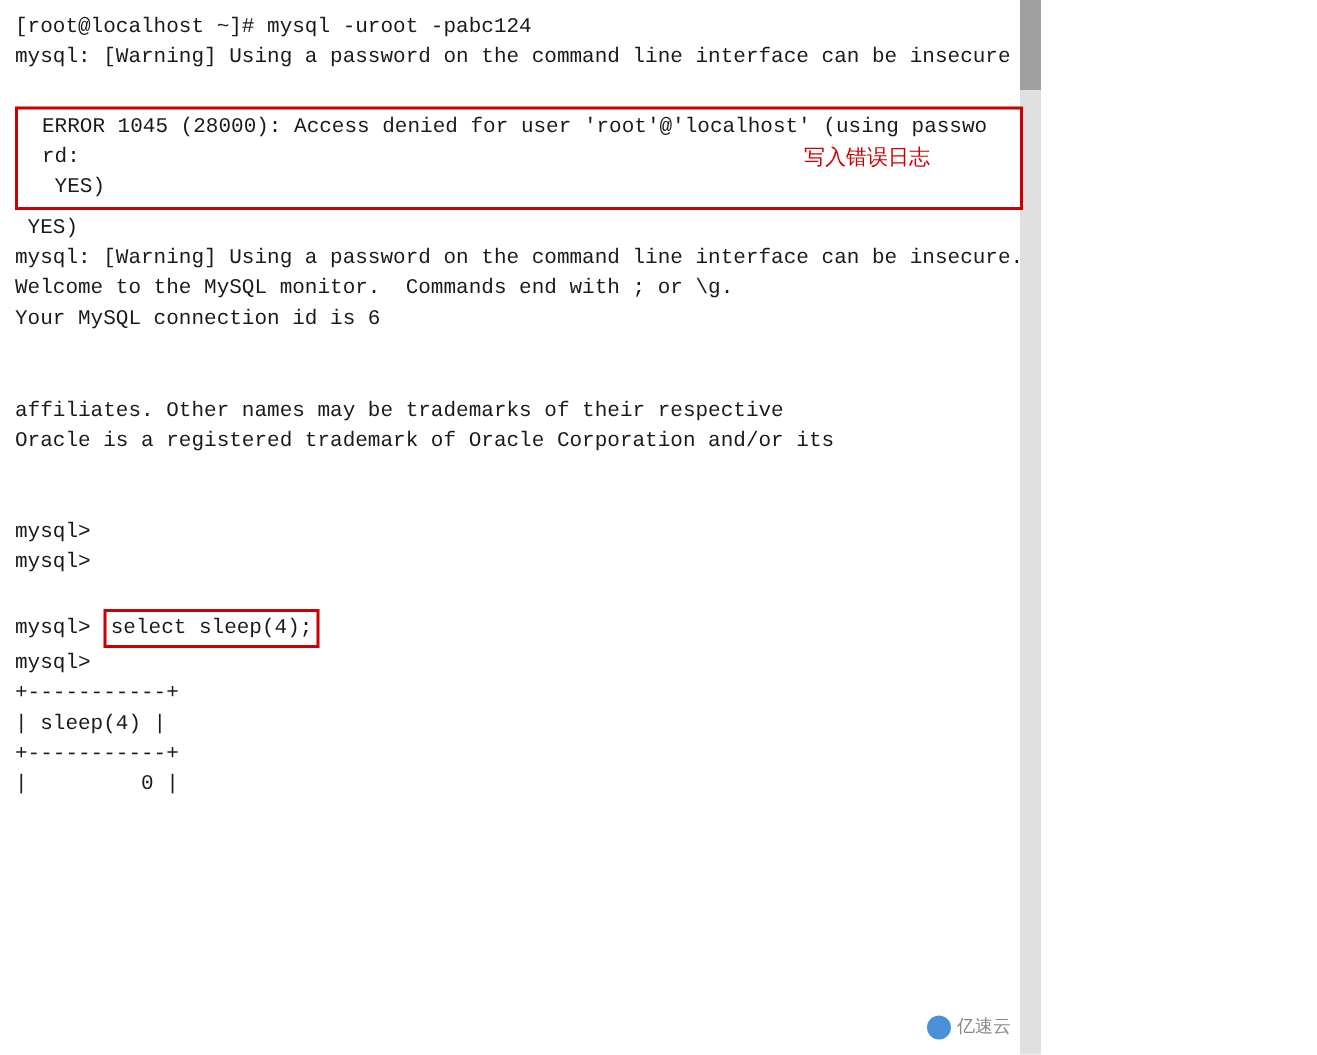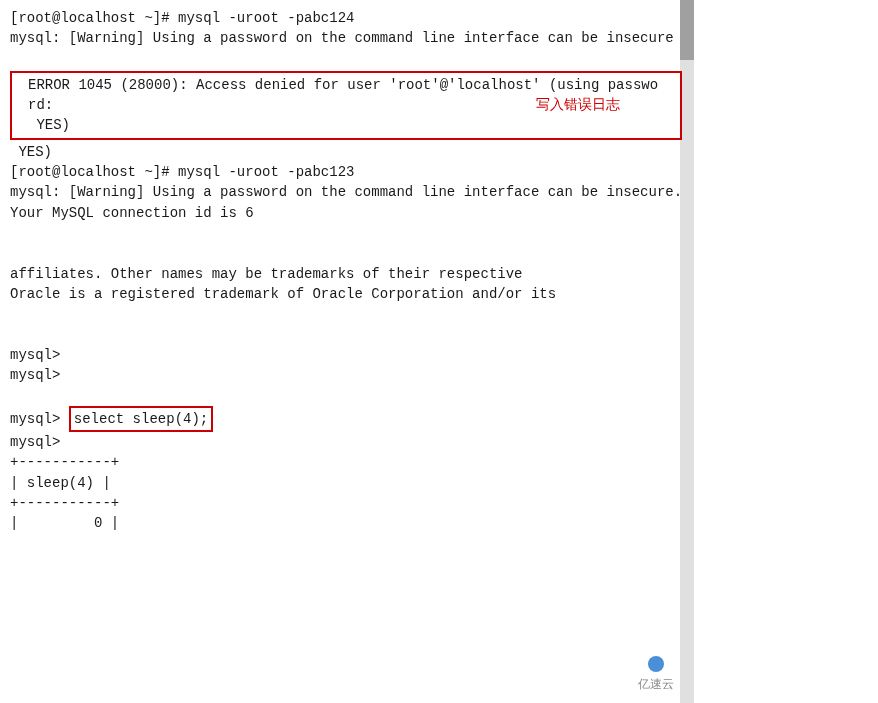--- a/index.html
+++ b/index.html
@@ -71,21 +71,20 @@
     .watermark {
       position: absolute;
       bottom: 10px;
       right: 20px;
       color: #888;
       font-size: 12px;
       font-family: Arial, sans-serif;
       display: flex;
       align-items: center;
       gap: 4px;
-      flex-direction: column;
     }
     .watermark-icon {
       width: 16px;
       height: 16px;
       background: #4a90d9;
       border-radius: 50%;
       display: inline-block;
     }
   </style>
 </head>
@@ -101,22 +100,22 @@
   <div class="line">&nbsp;</div>
 
   
   <div class="error-block">
     <div class="line">ERROR 1045 (28000): Access denied for user 'root'@'localhost' (using password:</div>
     <div class="line"> YES)</div>
     <span class="error-label">写入错误日志</span>
   </div>
 
   <div class="line"> YES)</div>
-  <div class="line">[root@localhost ~]# mysql -uroot -pabc123</div>
   <div class="line">mysql: [Warning] Using a password on the command line interface can be insecure.</div>
+  <div class="line">Welcome to the MySQL monitor.  Commands end with ; or \g.</div>
   <div class="line">Your MySQL connection id is 6</div>
   <div class="line">&nbsp;</div>
   <div class="line"></div>
   <div class="line">&nbsp;</div>
   <div class="line"></div>
   <div class="line">affiliates. Other names may be trademarks of their respective</div>
   <div class="line">Oracle is a registered trademark of Oracle Corporation and/or its</div>
   <div class="line">&nbsp;</div>
   <div class="line"></div>
   <div class="line">&nbsp;</div>

